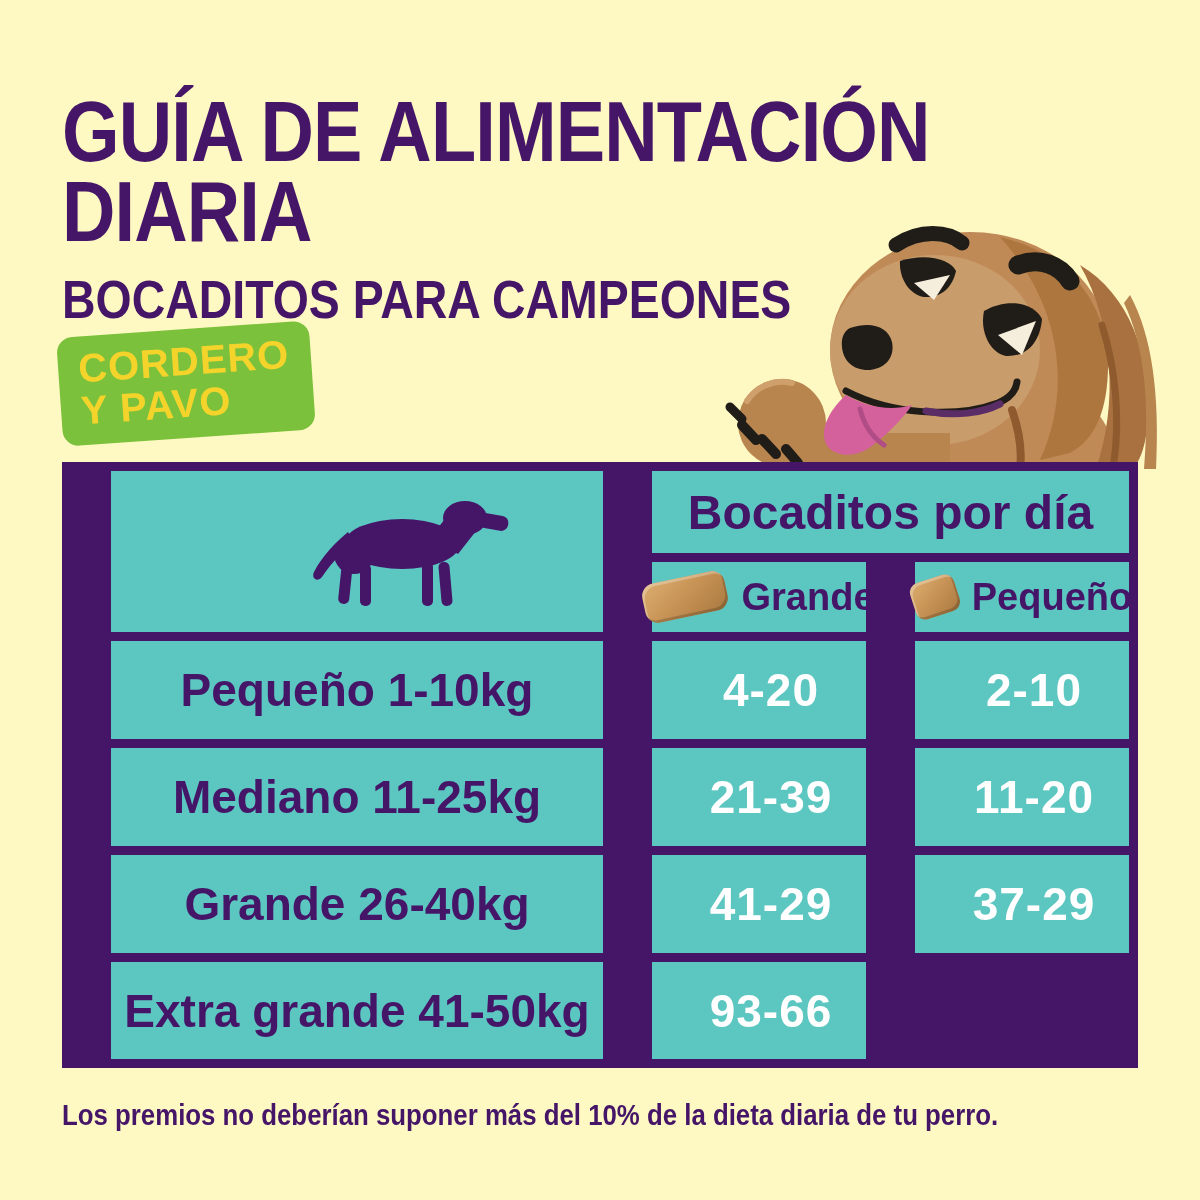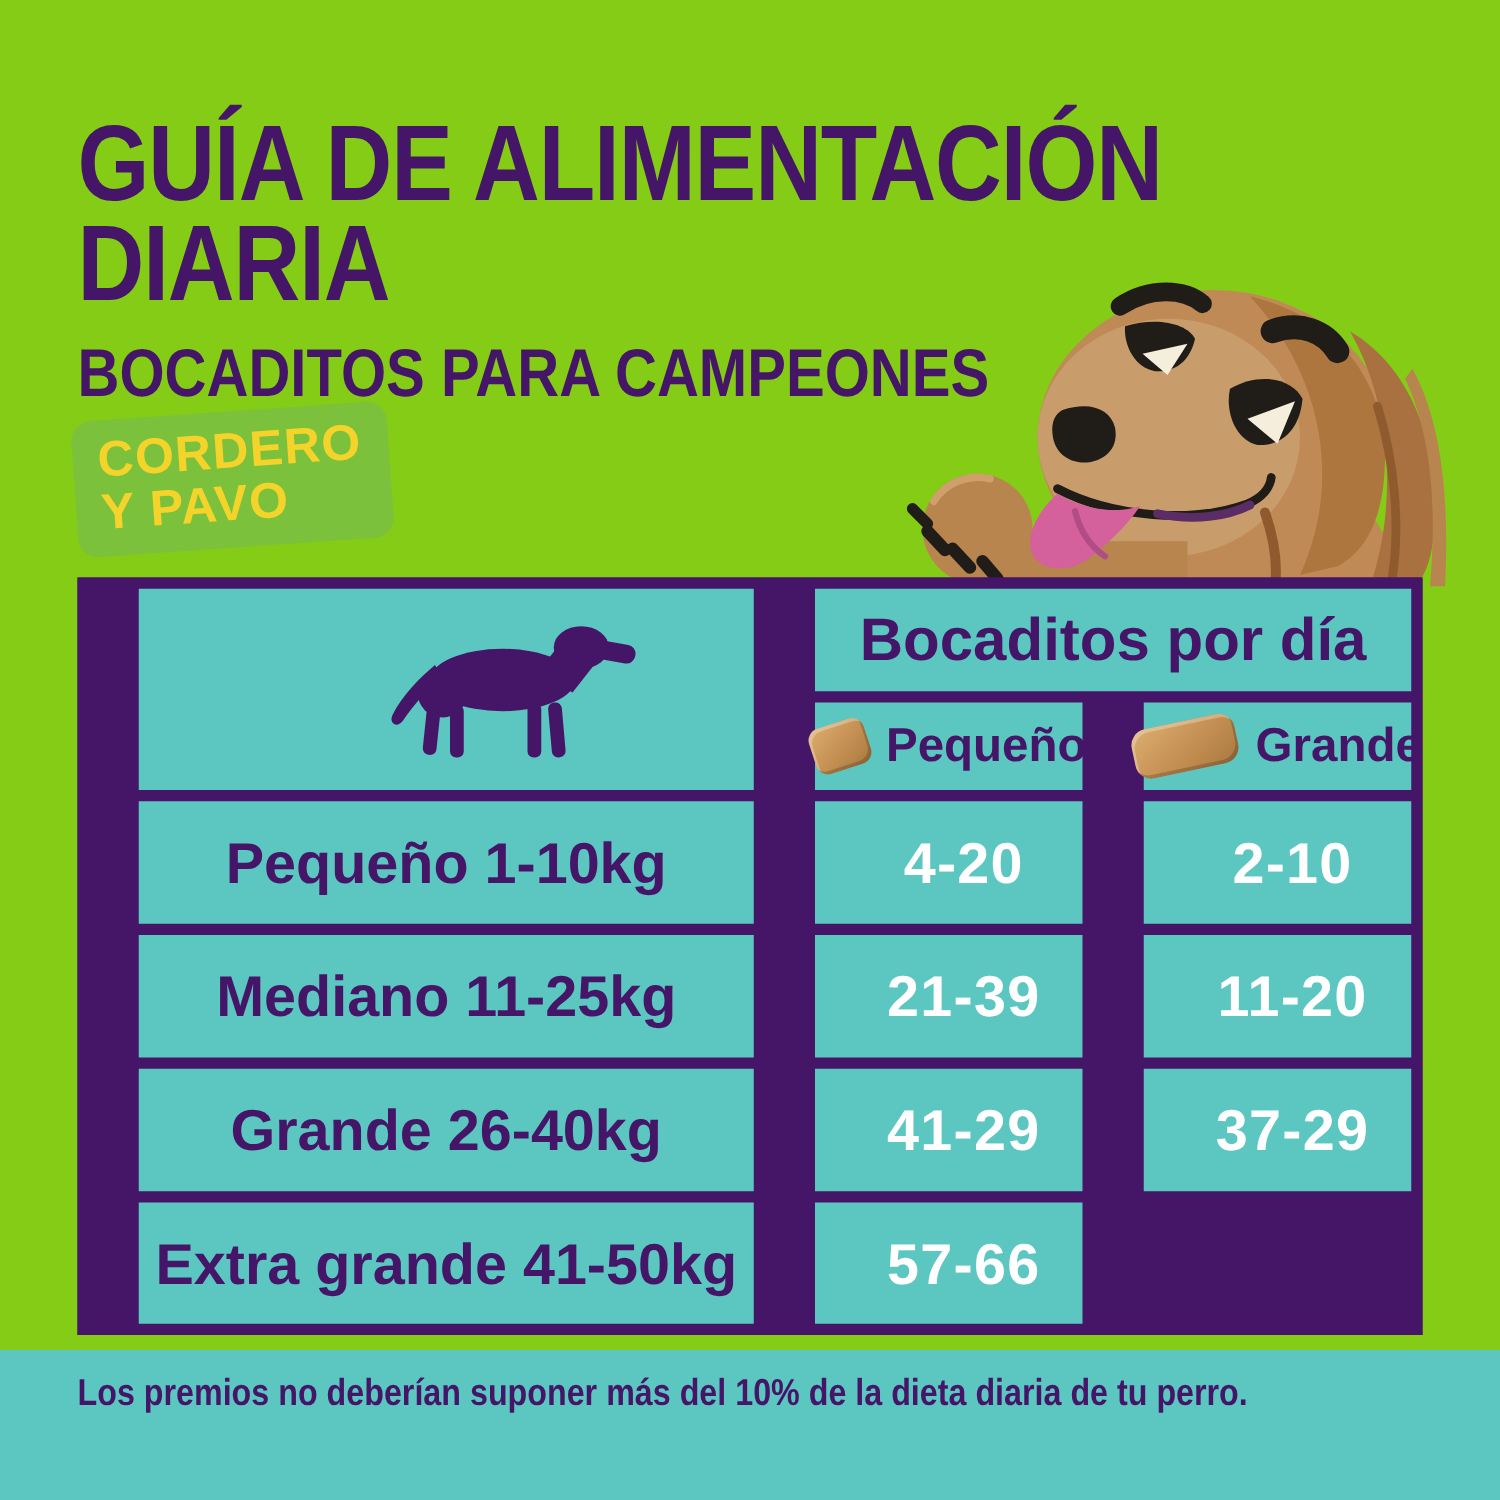--- a/index.html
+++ b/index.html
@@ -7,22 +7,22 @@
     padding: 0;
     width: 1200px;
     height: 1200px;
     background: #5CC6C1;
     font-family: "Liberation Sans", sans-serif;
     overflow: hidden;
   }
   .canvas {
     position: relative;
     width: 1200px;
-    height: 1080px;
-    background: #84cc16;
+    height: 1200px;
+    background: #fef9c3;
   }
   
   .title {
     position: absolute;
     left: 62px;
     top: 92px;
     color: #451568;
     font-size: 86px;
     font-weight: bold;
     line-height: 0.93;
@@ -221,40 +221,40 @@
           <rect x="178" y="20" width="30" height="15" rx="7" transform="rotate(10 178 20)"></rect>
           <ellipse cx="150" cy="34" rx="9" ry="15" transform="rotate(12 150 34)"></ellipse>
           <path d="M46,40 C34,50 20,64 12,80 C9,86 15,91 20,85 C30,70 42,58 52,50 Z"></path>
         </g>
       </svg>
     </div>
 
     <div class="cell cell-bocaditos">Bocaditos por día</div>
 
     <div class="cell cell-size">
+      <div class="treat treat-large"></div>
+      <span>Grande</span>
+    </div>
+    <div class="cell cell-size">
       <div class="treat treat-small"></div>
       <span>Pequeño</span>
     </div>
-    <div class="cell cell-size">
-      <div class="treat treat-large"></div>
-      <span>Grande</span>
-    </div>
 
     <div class="cell cell-label">Pequeño 1-10kg</div>
     <div class="cell cell-value">4-20</div>
     <div class="cell cell-value">2-10</div>
 
     <div class="cell cell-label">Mediano 11-25kg</div>
     <div class="cell cell-value">21-39</div>
     <div class="cell cell-value">11-20</div>
 
     <div class="cell cell-label">Grande 26-40kg</div>
     <div class="cell cell-value">41-29</div>
     <div class="cell cell-value">37-29</div>
 
     <div class="cell cell-label">Extra grande 41-50kg</div>
-    <div class="cell cell-value">57-66</div>
+    <div class="cell cell-value">93-66</div>
 
   </div>
 
   <div class="footnote">Los premios no deberían suponer más del 10% de la dieta diaria de tu perro.</div>
 
 </div>
 
 </body></html>

